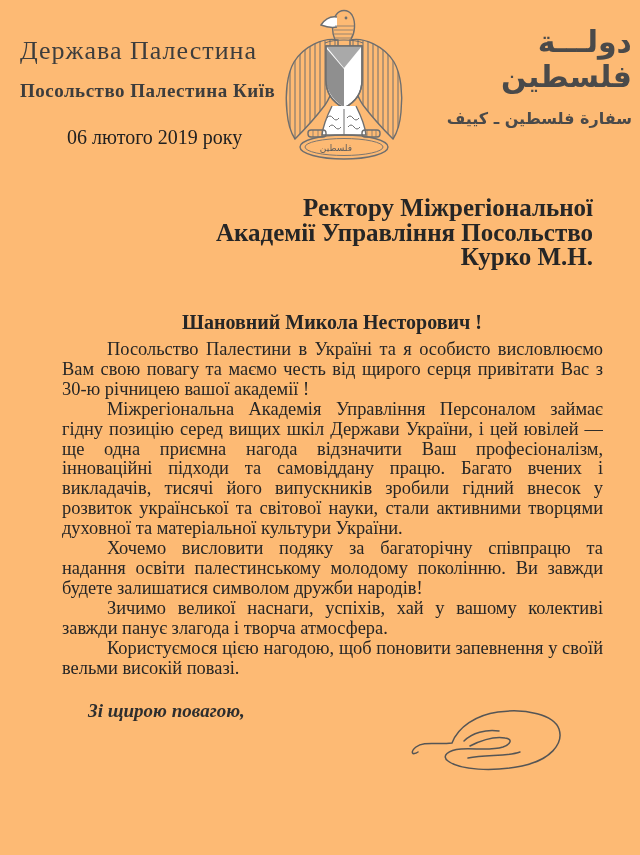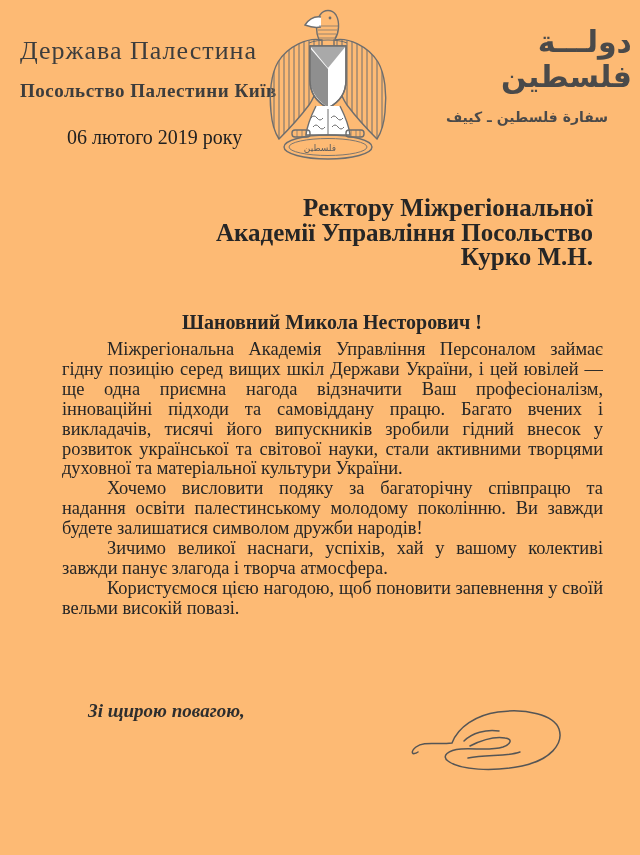--- a/index.html
+++ b/index.html
@@ -18,29 +18,29 @@
     font-size:26px;color:#3d3d3d;letter-spacing:1px;
   }
   .org-sub{
     position:absolute;left:20px;top:80px;
     font-size:19px;font-weight:bold;color:#3d3d3d;letter-spacing:.5px;
   }
   .ref-block{
     position:absolute;left:67px;top:125px;
     font-size:20px;line-height:25px;color:#202020;
   }
-  .emblem{position:absolute;left:264px;top:5px;width:128px;height:158px;}
+  .emblem{position:absolute;left:280px;top:5px;width:128px;height:158px;}
   .arabic-block{
     position:absolute;right:8px;top:24px;width:210px;
     text-align:right;direction:rtl;
     font-family:"DejaVu Sans", sans-serif;
     color:#4a4a4a;
   }
   .arabic-line1{font-size:30px;font-weight:bold;margin-bottom:15px;}
-  .arabic-line2{font-size:14px;font-weight:bold;text-align:center;}
+  .arabic-line2{font-size:16px;font-weight:bold;}
   
   .recipient{
     position:absolute;right:47px;top:196px;
     text-align:right;font-weight:bold;
     font-size:25px;line-height:24.5px;color:#262626;
   }
   
   .salutation{
     position:absolute;left:62px;top:311px;width:540px;
     text-align:center;font-weight:bold;font-size:20px;
@@ -60,21 +60,21 @@
     text-align:center;font-weight:bold;font-size:20px;line-height:25px;
     white-space:nowrap;color:#262626;
   }
 </style>
 </head>
 <body>
 
 <div class="page">
 
   <div class="org-name">Держава Палестина</div>
-  <div class="org-sub">Посольство Палестини Київ</div>
+  <div class="org-sub">Посольство Палестина Київ</div>
   <div class="ref-block">
     <div>06 лютого 2019 року</div>
   </div>
 
   <div class="emblem">
     <svg viewBox="0 0 128 156" width="128" height="158" xmlns="http://www.w3.org/2000/svg">
       <defs>
         <clipPath id="wl">
           <path d="M58,34 C44,31 24,40 14,56 C7,68 5,88 7,106 C8,118 11,127 15,133 C24,124 36,111 45,99 C52,89 57,72 58,56 Z"></path>
         </clipPath>
@@ -127,20 +127,21 @@
 
   <div class="recipient">
     <div>Ректору Міжрегіональної</div>
     <div>Академії Управління Посольство</div>
     <div>Курко М.Н.</div>
   </div>
 
   <div class="salutation">Шановний Микола Несторович !</div>
 
   <div class="letter-body">
+    <p>Посольство Палестини в Україні та я особисто висловлюємо Вам свою повагу та маємо честь від щирого серця привітати Вас з 30-ю річницею вашої  академії !</p>
     <p>Міжрегіональна Академія Управління Персоналом займає гідну позицію серед вищих шкіл Держави України, і цей ювілей — ще одна приємна нагода відзначити Ваш професіоналізм, інноваційні підходи та самовіддану працю. Багато вчених і викладачів, тисячі його випускників зробили гідний внесок у розвиток української та світової науки, стали активними творцями духовної та матеріальної культури України.</p>
     <p>Хочемо висловити подяку за багаторічну співпрацю та  надання освіти палестинському молодому поколінню. Ви завжди будете залишатися символом дружби народів!</p>
     <p>Зичимо великої наснаги, успіхів, хай у вашому колективі завжди панує злагода і творча атмосфера.</p>
     <p>Користуємося цією нагодою, щоб поновити запевнення у своїй вельми високій повазі.</p>
   </div>
 
   <div class="closing">Зі щирою повагою,</div>
 
   <div class="signature">
     <svg viewBox="0 0 178 80" width="178" height="80" xmlns="http://www.w3.org/2000/svg">

